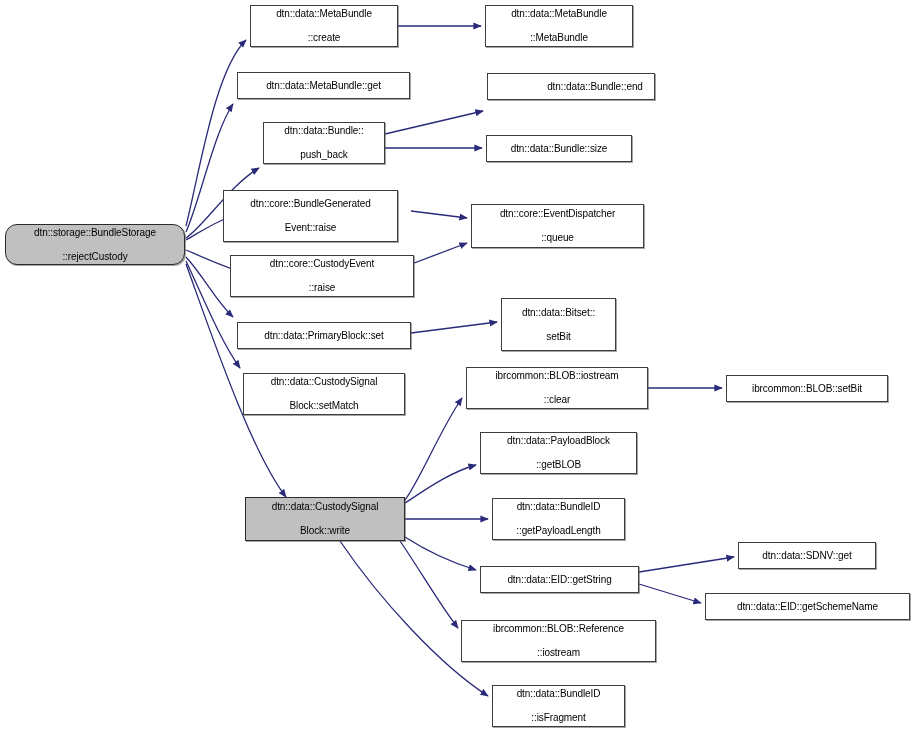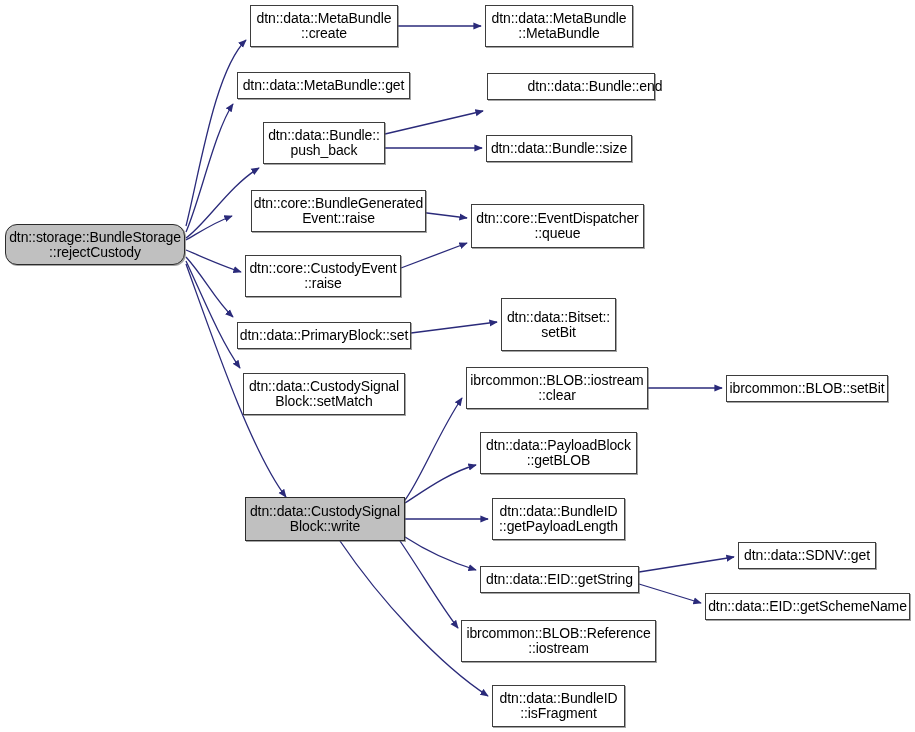--- a/index.html
+++ b/index.html
@@ -26,22 +26,22 @@
   .node {
     position: absolute;
     box-sizing: border-box;
     border: 1px solid #3d3d3d;
     background: #ffffff;
     color: #000000;
     display: flex;
     align-items: center;
     justify-content: center;
     text-align: center;
-    font-size: 14px;
-    line-height: 15px;
+    font-size: 10px;
+    line-height: 24px;
     letter-spacing: -0.1px;
     white-space: pre-line;
     z-index: 2;
     box-shadow: 1px 1px 0 0 rgba(90,90,90,0.55);
   }
   .node.root {
     background: #c0c0c0;
     border: 1px solid #2b2b2b;
     font-weight: normal;
   }
@@ -87,25 +87,25 @@
 ::rejectCustody</div>
       <div class="node" style="left: 250px; top: 5px; width: 148px; height: 42px;">dtn::data::MetaBundle
 ::create</div>
       <div class="node" style="left: 485px; top: 5px; width: 148px; height: 42px;">dtn::data::MetaBundle
 ::MetaBundle</div>
       <div class="node" style="left: 237px; top: 72px; width: 173px; height: 27px;">dtn::data::MetaBundle::get</div>
       <div class="node" style="left: 487px; top: 73px; width: 168px; height: 27px; padding-left: 48px;">dtn::data::Bundle::end</div>
       <div class="node" style="left: 263px; top: 122px; width: 122px; height: 42px;">dtn::data::Bundle::
 push_back</div>
       <div class="node" style="left: 486px; top: 135px; width: 146px; height: 27px;">dtn::data::Bundle::size</div>
-      <div class="node" style="left: 251px; top: 190px; width: 175px; height: 42px;">dtn::core::BundleGenerated
+      <div class="node" style="left: 223px; top: 190px; width: 175px; height: 52px;">dtn::core::BundleGenerated
 Event::raise</div>
       <div class="node" style="left: 471px; top: 204px; width: 173px; height: 44px;">dtn::core::EventDispatcher
 ::queue</div>
-      <div class="node" style="left: 245px; top: 255px; width: 156px; height: 42px;">dtn::core::CustodyEvent
+      <div class="node" style="left: 230px; top: 255px; width: 184px; height: 42px;">dtn::core::CustodyEvent
 ::raise</div>
       <div class="node" style="left: 501px; top: 298px; width: 115px; height: 53px;">dtn::data::Bitset::
 setBit</div>
       <div class="node" style="left: 237px; top: 322px; width: 174px; height: 27px;">dtn::data::PrimaryBlock::set</div>
       <div class="node" style="left: 243px; top: 373px; width: 162px; height: 42px;">dtn::data::CustodySignal
 Block::setMatch</div>
       <div class="node" style="left: 466px; top: 367px; width: 182px; height: 42px;">ibrcommon::BLOB::iostream
 ::clear</div>
       <div class="node" style="left: 726px; top: 375px; width: 162px; height: 27px;">ibrcommon::BLOB::setBit</div>
       <div class="node" style="left: 480px; top: 432px; width: 157px; height: 42px;">dtn::data::PayloadBlock

